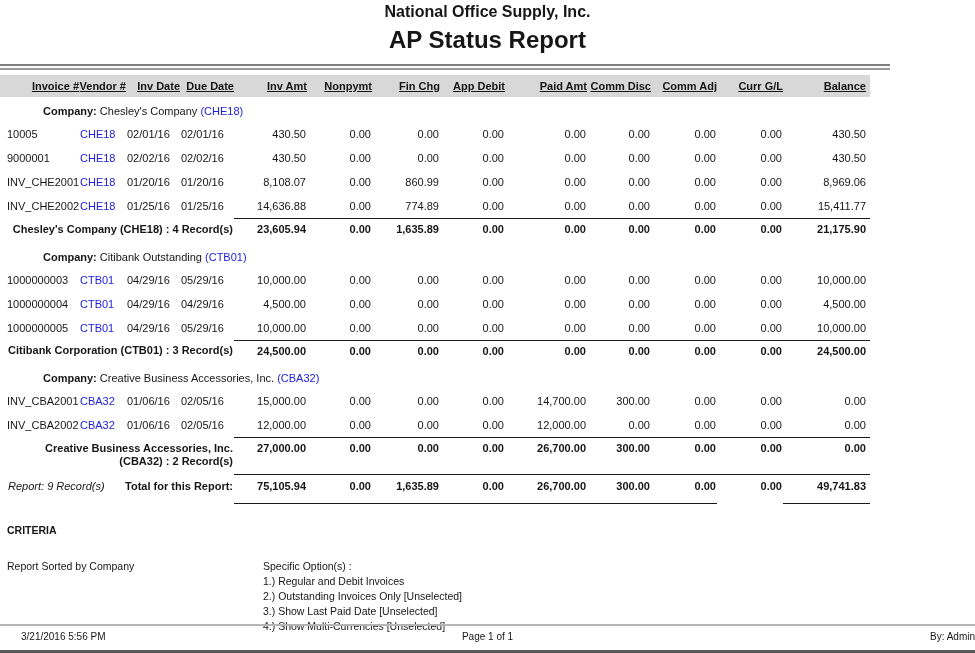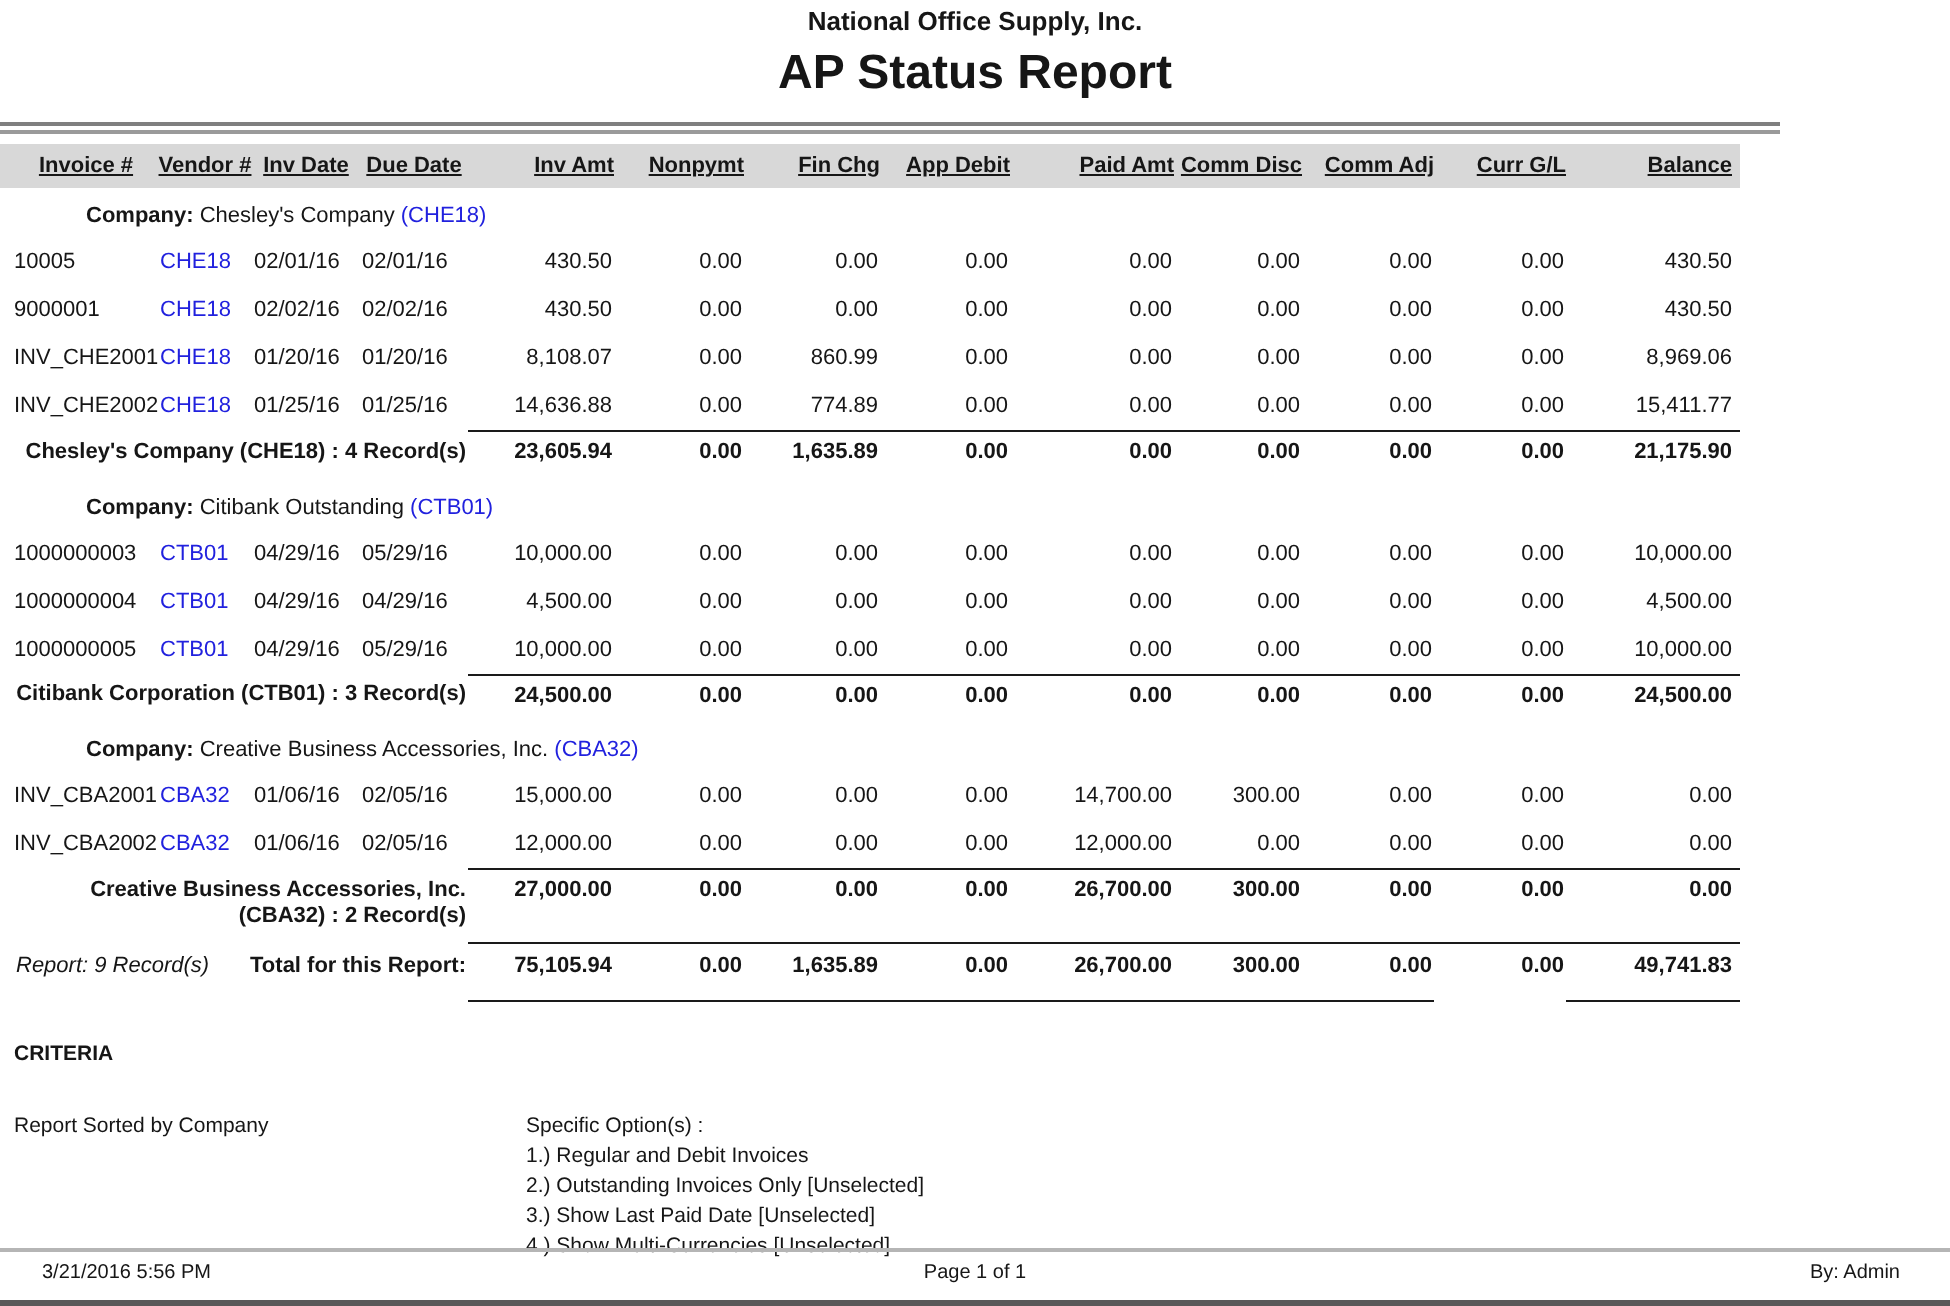--- a/index.html
+++ b/index.html
@@ -1,30 +1,30 @@
 <!DOCTYPE html>
 <html style="--link: #2121DE; --header-band: #D8D8D8; --rule: #7F7F7F; --rule2: #9A9A9A; --footer-rule: #B5B5B5; --bottom-bar: #595959;"><head>
 <meta charset="utf-8">
 <style>
   html,body{margin:0;padding:0;background:#fff;}
   .page{position:relative;width:975px;height:653px;background:#fff;overflow:hidden;
         font-family:"Liberation Sans","DejaVu Sans",sans-serif;color:#161616;}
   
-  .rpt-company{padding-top:3px;text-align:center;font-size:13px;font-weight:600;}
+  .rpt-company{padding-top:3px;text-align:center;font-size:16px;font-weight:600;}
   .rpt-title{margin-top:5px;text-align:center;font-size:24px;font-weight:600;}
   .dbl-rule{margin-top:10px;width:890px;height:2px;
             border-top:2px solid var(--rule,#7f7f7f);border-bottom:2px solid var(--rule2,#9a9a9a);}
   
   table.rpt{margin-top:5px;table-layout:fixed;width:870px;border-collapse:collapse;font-size:11px;}
   .w0{width:79px}.w1{width:47px}.w2{width:54px}.w3{width:54px}.w4{width:73px}.w5{width:65px}
   .w6{width:68px}.w7{width:65px}.w8{width:82px}.w9{width:64px}.w10{width:66px}.w11{width:66px}.w12{width:87px}
   thead th{background:var(--header-band,#d8d8d8);font-weight:bold;font-size:11px;
            padding:5px 0 5px;vertical-align:middle;white-space:nowrap;}
   thead th .hu{text-decoration:underline;}
-  th.a-left{text-align:center;} th.a-right{text-align:right;}
+  th.a-left{text-align:right;} th.a-right{text-align:right;}
   th.c0{padding-left:7px;} th.pr{padding-right:4px;}
   td{vertical-align:top;font-size:11px;}
   .data-row td{padding-top:6px;padding-bottom:6px;white-space:nowrap;}
   td.c0{padding-left:7px;}
   td.num{text-align:right;}
   td.pr{padding-right:4px;}
   .link{color:var(--link,#2121de);}
   .b{font-weight:bold;} .i{font-style:italic;}
   .company-row td{padding-top:7px;padding-bottom:4px;padding-left:36px;}
   .company-wrap{padding-left:7px;max-width:310px;line-height:14px;}
@@ -41,21 +41,21 @@
   .criteria-heading{font-weight:bold;padding-left:7px;}
   .criteria-cols{display:flex;padding-left:7px;margin-top:23px;line-height:15px;gap:28px;}
   .crit-col1{width:228px;}
   .crit-col2{width:220px;}
   .crit-col3{width:250px;margin-left:7px;}
   
   .footer-rule{position:absolute;left:0;right:0;top:624px;border-top:2px solid var(--footer-rule,#b5b5b5);}
   .footer-row{position:absolute;left:0;right:0;top:631px;font-size:10px;}
   .footer-left{position:absolute;left:21px;}
   .footer-center{position:absolute;left:50%;transform:translateX(-50%);}
-  .footer-right{position:absolute;right:25px;}
+  .footer-right{position:absolute;right:0;}
   .bottom-bar{position:absolute;left:0;right:0;bottom:0;height:3px;background:var(--bottom-bar,#595959);}
 </style>
 </head>
 <body>
 
 <div class="page">
 
   <div class="rpt-company">National Office Supply, Inc.</div>
   <div class="rpt-title">AP Status Report</div>
   <div class="dbl-rule"></div>

